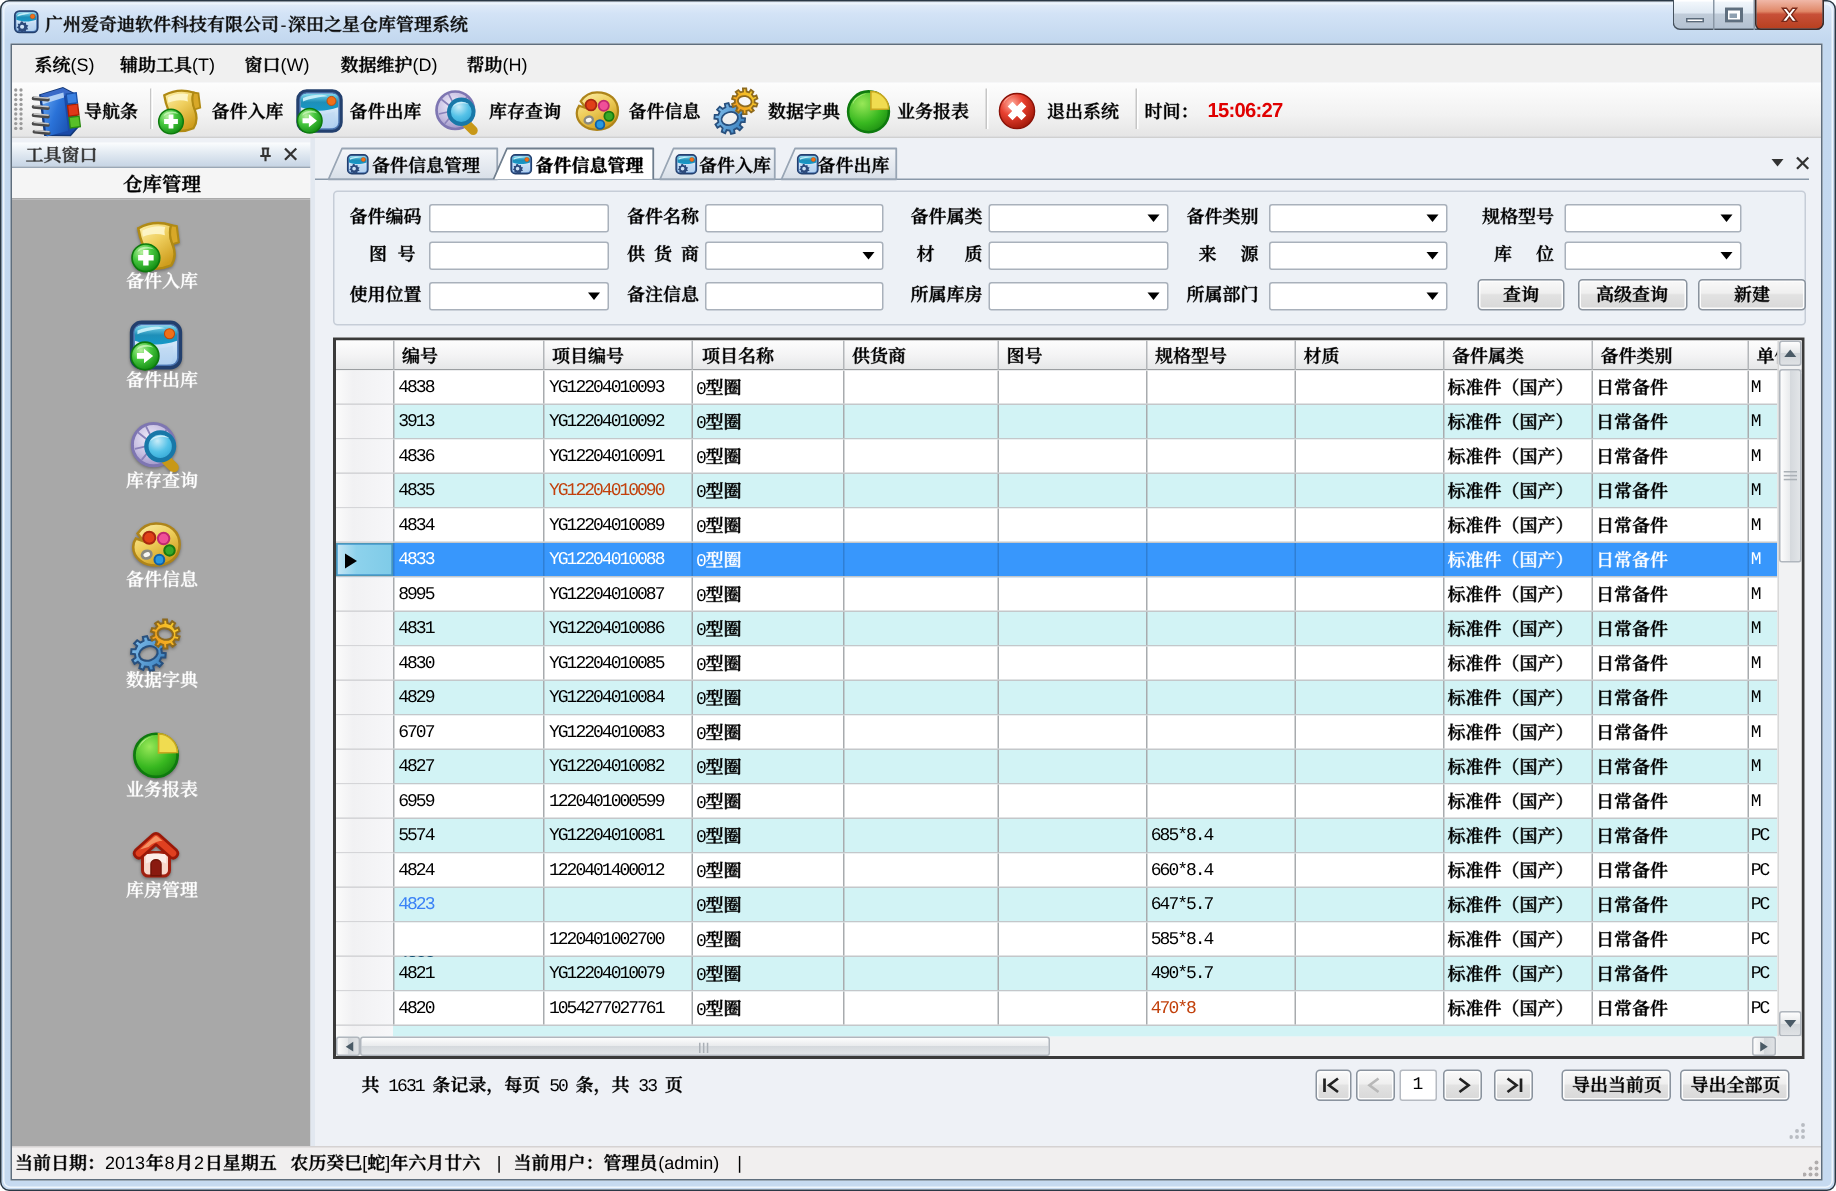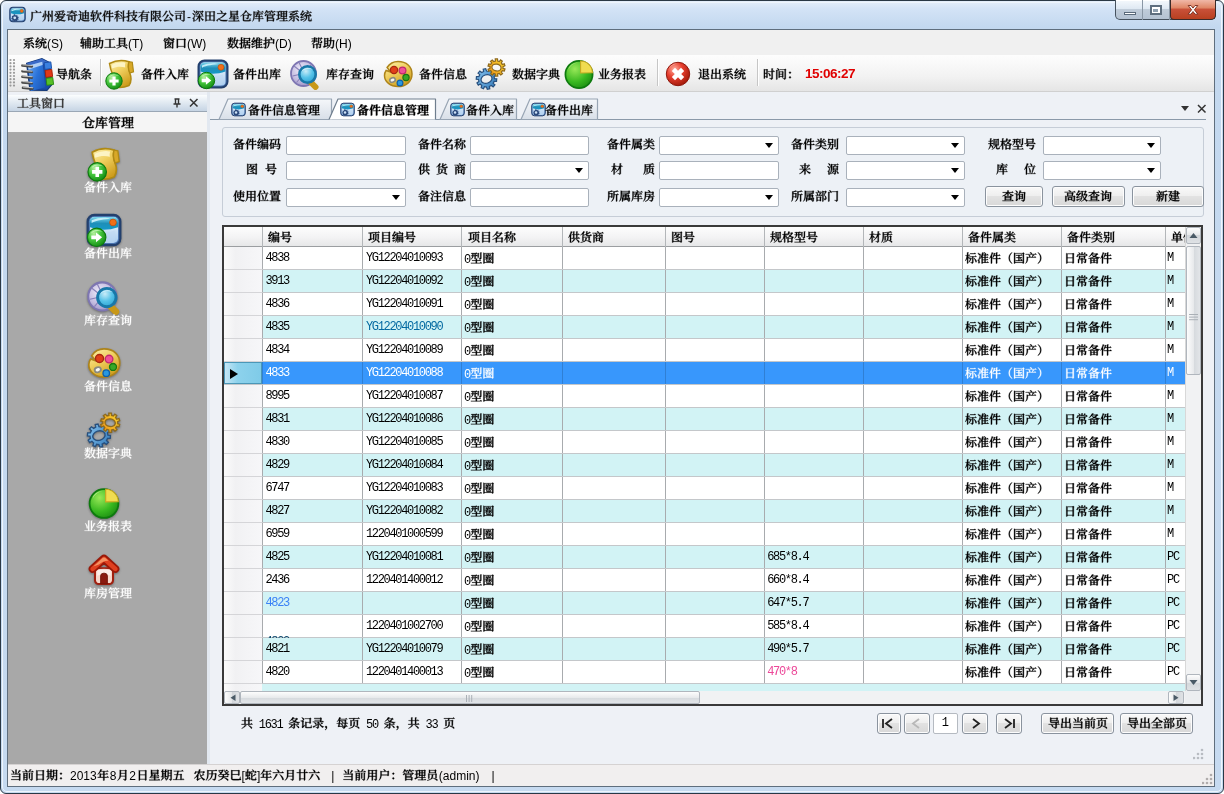--- a/index.html
+++ b/index.html
@@ -848,21 +848,21 @@
 <div class="abs" style="left:137.5px;top:69px;width:1px;height:22px;background:#a8abae"></div>
 <div class="abs" style="left:237.3px;top:69px;width:1px;height:22px;background:#a8abae"></div>
 <div class="abs" style="left:337.5px;top:69px;width:1px;height:22px;background:#a8abae"></div>
 <div class="abs" style="left:440.6px;top:69px;width:1px;height:22px;background:#a8abae"></div>
 <div class="abs" style="left:539.7px;top:69px;width:1px;height:22px;background:#a8abae"></div>
 <div class="abs" style="left:638.7px;top:69px;width:1px;height:22px;background:#a8abae"></div>
 <div class="abs" style="left:737.8px;top:69px;width:1px;height:22px;background:#a8abae"></div>
 <div class="abs" style="left:836.9px;top:69px;width:1px;height:22px;background:#a8abae"></div>
 <div class="abs" style="left:940.6px;top:69px;width:1px;height:22px;background:#a8abae"></div>
 <div class="abs num" style="left:41.5px;top:69px;line-height:22px;color:#000">4835</div>
-<div class="abs num" style="left:142px;top:69px;line-height:22px;color:#0369a1">YG12204010090</div>
+<div class="abs num" style="left:142px;top:69px;line-height:22px;color:#c2410c">YG12204010090</div>
 <div style="position:absolute;left:239.9px;top:74px;">
       <svg class="ct" width="31" height="16" fill="#000" stroke="#000" stroke-width="26">
         <text stroke="none" x="0" y="10.56" font-family="Liberation Mono" font-size="12" letter-spacing="-1.33">0</text>
         <use href="#g578b" transform="translate(6.37,10.56) scale(0.012)"></use>
         <use href="#g5708" transform="translate(18.37,10.56) scale(0.012)"></use>
       </svg>
     </div>
 <div style="position:absolute;left:740.8px;top:74px;">
       <svg class="ct" width="85" height="16" fill="#000" stroke="#000" stroke-width="26">
         <use href="#g6807" transform="translate(0,10.56) scale(0.012)"></use>
@@ -1144,21 +1144,21 @@
 <div class="abs" style="left:37.5px;top:230px;width:1px;height:22px;background:#a8abae"></div>
 <div class="abs" style="left:137.5px;top:230px;width:1px;height:22px;background:#a8abae"></div>
 <div class="abs" style="left:237.3px;top:230px;width:1px;height:22px;background:#a8abae"></div>
 <div class="abs" style="left:337.5px;top:230px;width:1px;height:22px;background:#a8abae"></div>
 <div class="abs" style="left:440.6px;top:230px;width:1px;height:22px;background:#a8abae"></div>
 <div class="abs" style="left:539.7px;top:230px;width:1px;height:22px;background:#a8abae"></div>
 <div class="abs" style="left:638.7px;top:230px;width:1px;height:22px;background:#a8abae"></div>
 <div class="abs" style="left:737.8px;top:230px;width:1px;height:22px;background:#a8abae"></div>
 <div class="abs" style="left:836.9px;top:230px;width:1px;height:22px;background:#a8abae"></div>
 <div class="abs" style="left:940.6px;top:230px;width:1px;height:22px;background:#a8abae"></div>
-<div class="abs num" style="left:41.5px;top:230px;line-height:22px;color:#000">6747</div>
+<div class="abs num" style="left:41.5px;top:230px;line-height:22px;color:#000">6707</div>
 <div class="abs num" style="left:142px;top:230px;line-height:22px;color:#000">YG12204010083</div>
 <div style="position:absolute;left:239.9px;top:235px;">
       <svg class="ct" width="31" height="16" fill="#000" stroke="#000" stroke-width="26">
         <text stroke="none" x="0" y="10.56" font-family="Liberation Mono" font-size="12" letter-spacing="-1.33">0</text>
         <use href="#g578b" transform="translate(6.37,10.56) scale(0.012)"></use>
         <use href="#g5708" transform="translate(18.37,10.56) scale(0.012)"></use>
       </svg>
     </div>
 <div style="position:absolute;left:740.8px;top:235px;">
       <svg class="ct" width="85" height="16" fill="#000" stroke="#000" stroke-width="26">
@@ -1270,21 +1270,21 @@
 <div class="abs" style="left:37.5px;top:299px;width:1px;height:22px;background:#a8abae"></div>
 <div class="abs" style="left:137.5px;top:299px;width:1px;height:22px;background:#a8abae"></div>
 <div class="abs" style="left:237.3px;top:299px;width:1px;height:22px;background:#a8abae"></div>
 <div class="abs" style="left:337.5px;top:299px;width:1px;height:22px;background:#a8abae"></div>
 <div class="abs" style="left:440.6px;top:299px;width:1px;height:22px;background:#a8abae"></div>
 <div class="abs" style="left:539.7px;top:299px;width:1px;height:22px;background:#a8abae"></div>
 <div class="abs" style="left:638.7px;top:299px;width:1px;height:22px;background:#a8abae"></div>
 <div class="abs" style="left:737.8px;top:299px;width:1px;height:22px;background:#a8abae"></div>
 <div class="abs" style="left:836.9px;top:299px;width:1px;height:22px;background:#a8abae"></div>
 <div class="abs" style="left:940.6px;top:299px;width:1px;height:22px;background:#a8abae"></div>
-<div class="abs num" style="left:41.5px;top:299px;line-height:22px;color:#000">4825</div>
+<div class="abs num" style="left:41.5px;top:299px;line-height:22px;color:#000">5574</div>
 <div class="abs num" style="left:142px;top:299px;line-height:22px;color:#000">YG12204010081</div>
 <div style="position:absolute;left:239.9px;top:304px;">
       <svg class="ct" width="31" height="16" fill="#000" stroke="#000" stroke-width="26">
         <text stroke="none" x="0" y="10.56" font-family="Liberation Mono" font-size="12" letter-spacing="-1.33">0</text>
         <use href="#g578b" transform="translate(6.37,10.56) scale(0.012)"></use>
         <use href="#g5708" transform="translate(18.37,10.56) scale(0.012)"></use>
       </svg>
     </div>
 <div class="abs num" style="left:543.2px;top:299px;line-height:22px;color:#000">685*8.4</div>
 <div style="position:absolute;left:740.8px;top:304px;">
@@ -1313,21 +1313,21 @@
 <div class="abs" style="left:37.5px;top:322px;width:1px;height:22px;background:#a8abae"></div>
 <div class="abs" style="left:137.5px;top:322px;width:1px;height:22px;background:#a8abae"></div>
 <div class="abs" style="left:237.3px;top:322px;width:1px;height:22px;background:#a8abae"></div>
 <div class="abs" style="left:337.5px;top:322px;width:1px;height:22px;background:#a8abae"></div>
 <div class="abs" style="left:440.6px;top:322px;width:1px;height:22px;background:#a8abae"></div>
 <div class="abs" style="left:539.7px;top:322px;width:1px;height:22px;background:#a8abae"></div>
 <div class="abs" style="left:638.7px;top:322px;width:1px;height:22px;background:#a8abae"></div>
 <div class="abs" style="left:737.8px;top:322px;width:1px;height:22px;background:#a8abae"></div>
 <div class="abs" style="left:836.9px;top:322px;width:1px;height:22px;background:#a8abae"></div>
 <div class="abs" style="left:940.6px;top:322px;width:1px;height:22px;background:#a8abae"></div>
-<div class="abs num" style="left:41.5px;top:322px;line-height:22px;color:#000">2436</div>
+<div class="abs num" style="left:41.5px;top:322px;line-height:22px;color:#000">4824</div>
 <div class="abs num" style="left:142px;top:322px;line-height:22px;color:#000000">1220401400012</div>
 <div style="position:absolute;left:239.9px;top:327px;">
       <svg class="ct" width="31" height="16" fill="#000" stroke="#000" stroke-width="26">
         <text stroke="none" x="0" y="10.56" font-family="Liberation Mono" font-size="12" letter-spacing="-1.33">0</text>
         <use href="#g578b" transform="translate(6.37,10.56) scale(0.012)"></use>
         <use href="#g5708" transform="translate(18.37,10.56) scale(0.012)"></use>
       </svg>
     </div>
 <div class="abs num" style="left:543.2px;top:322px;line-height:22px;color:#000">660*8.4</div>
 <div style="position:absolute;left:740.8px;top:327px;">
@@ -1486,29 +1486,29 @@
 <div class="abs" style="left:137.5px;top:414px;width:1px;height:22px;background:#a8abae"></div>
 <div class="abs" style="left:237.3px;top:414px;width:1px;height:22px;background:#a8abae"></div>
 <div class="abs" style="left:337.5px;top:414px;width:1px;height:22px;background:#a8abae"></div>
 <div class="abs" style="left:440.6px;top:414px;width:1px;height:22px;background:#a8abae"></div>
 <div class="abs" style="left:539.7px;top:414px;width:1px;height:22px;background:#a8abae"></div>
 <div class="abs" style="left:638.7px;top:414px;width:1px;height:22px;background:#a8abae"></div>
 <div class="abs" style="left:737.8px;top:414px;width:1px;height:22px;background:#a8abae"></div>
 <div class="abs" style="left:836.9px;top:414px;width:1px;height:22px;background:#a8abae"></div>
 <div class="abs" style="left:940.6px;top:414px;width:1px;height:22px;background:#a8abae"></div>
 <div class="abs num" style="left:41.5px;top:414px;line-height:22px;color:#000">4820</div>
-<div class="abs num" style="left:142px;top:414px;line-height:22px;color:#000">1220401400013</div>
+<div class="abs num" style="left:142px;top:414px;line-height:22px;color:#000">1054277027761</div>
 <div style="position:absolute;left:239.9px;top:419px;">
       <svg class="ct" width="31" height="16" fill="#000" stroke="#000" stroke-width="26">
         <text stroke="none" x="0" y="10.56" font-family="Liberation Mono" font-size="12" letter-spacing="-1.33">0</text>
         <use href="#g578b" transform="translate(6.37,10.56) scale(0.012)"></use>
         <use href="#g5708" transform="translate(18.37,10.56) scale(0.012)"></use>
       </svg>
     </div>
-<div class="abs num" style="left:543.2px;top:414px;line-height:22px;color:#ec4899">470*8</div>
+<div class="abs num" style="left:543.2px;top:414px;line-height:22px;color:#c2410c">470*8</div>
 <div style="position:absolute;left:740.8px;top:419px;">
       <svg class="ct" width="85" height="16" fill="#000" stroke="#000" stroke-width="26">
         <use href="#g6807" transform="translate(0,10.56) scale(0.012)"></use>
         <use href="#g51c6" transform="translate(12,10.56) scale(0.012)"></use>
         <use href="#g4ef6" transform="translate(24,10.56) scale(0.012)"></use>
         <use href="#gff08" transform="translate(36,10.56) scale(0.012)"></use>
         <use href="#g56fd" transform="translate(48,10.56) scale(0.012)"></use>
         <use href="#g4ea7" transform="translate(60,10.56) scale(0.012)"></use>
         <use href="#gff09" transform="translate(72,10.56) scale(0.012)"></use>
       </svg>

